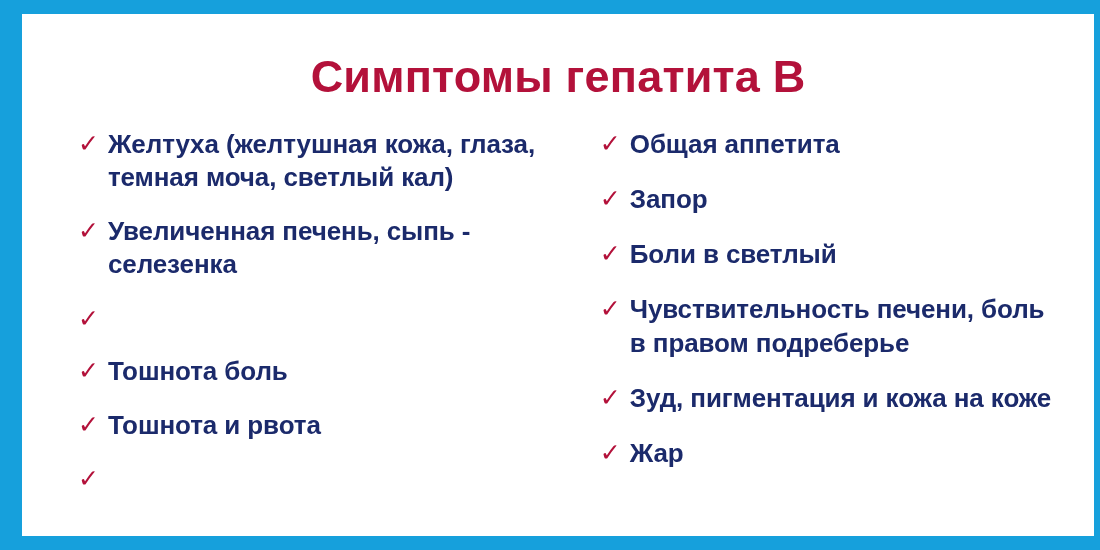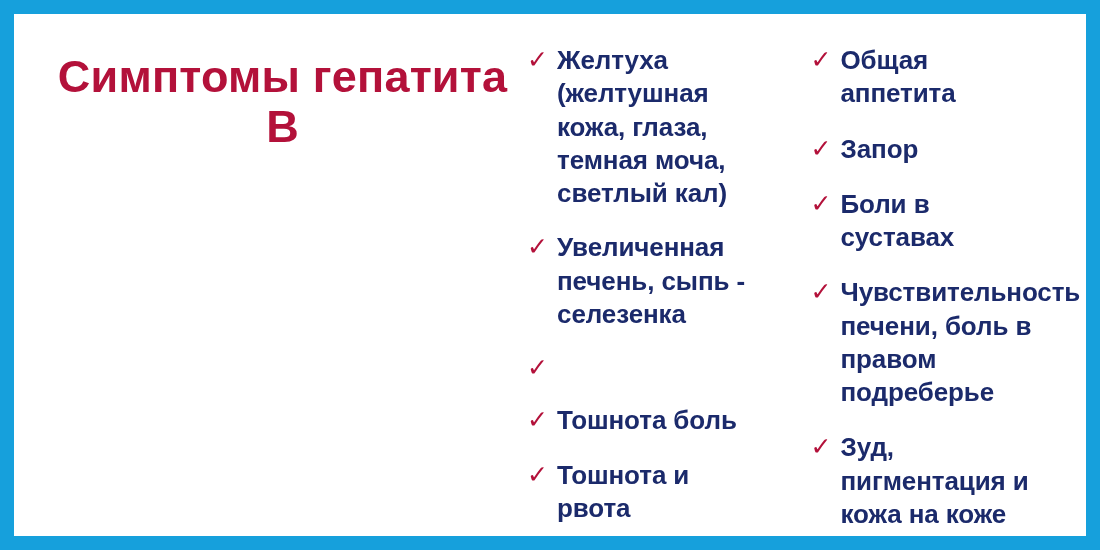--- a/index.html
+++ b/index.html
@@ -20,20 +20,22 @@
     padding: 14px;
     background: #16a0dc;
   }
   .inner {
     box-sizing: border-box;
     width: 100%;
     height: 100%;
     background: #ffffff;
     padding: 30px 40px 20px 40px;
     display: flex;
+    flex-direction: column;
+    margin-left: 8px;
   }
   .title {
     text-align: center;
     color: #b3113a;
     font-size: 45px;
     font-weight: bold;
     letter-spacing: 0.2px;
     margin: 8px 0 26px 0;
     line-height: 1.1;
   }
@@ -126,21 +128,21 @@
           <span class="item-text">Общая аппетита</span>
         </div>
 
         <div class="item">
           <span class="check">✓</span>
           <span class="item-text">Запор</span>
         </div>
 
         <div class="item">
           <span class="check">✓</span>
-          <span class="item-text">Боли в суставах</span>
+          <span class="item-text">Боли в светлый</span>
         </div>
 
         <div class="item">
           <span class="check">✓</span>
           <span class="item-text">Чувствительность печени, боль в правом подреберье</span>
         </div>
 
         <div class="item">
           <span class="check">✓</span>
           <span class="item-text">Зуд, пигментация и кожа на коже</span>

